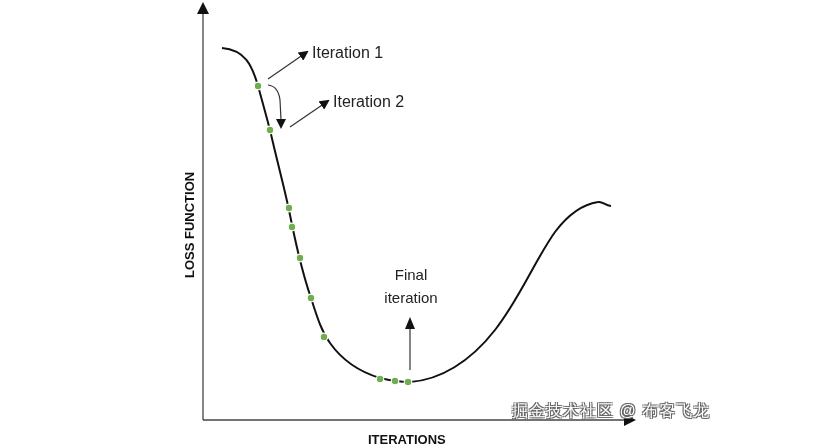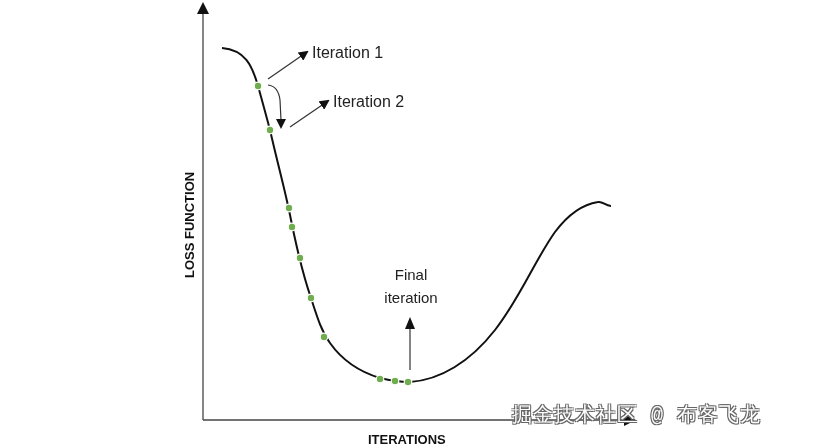--- a/index.html
+++ b/index.html
@@ -1,20 +1,20 @@
 <!DOCTYPE html>
 <html><head>
 <meta charset="utf-8">
 <style>
   html, body { margin: 0; padding: 0; background: #ffffff; }
   body { width: 814px; height: 448px; position: relative; overflow: hidden; font-family: "Liberation Sans", sans-serif; }
   svg { position: absolute; left: 0; top: 0; }
   .lbl { font-family: "Liberation Sans", sans-serif; fill: #222; }
   .axis-title { font-family: "Liberation Sans", sans-serif; font-weight: bold; font-size: 13px; fill: #111; }
-  .watermark { position: absolute; left: 512px; top: 401px; font-family: Liberation Mono, monospace; font-size: 20px; color: #ffffff; letter-spacing: 1px;
+  .watermark { position: absolute; left: 512px; top: 401px; font-family: Liberation Sans, sans-serif; font-size: 16px; color: #ffffff; letter-spacing: 1px;
     text-shadow: -1px -1px 0 #666, 1px -1px 0 #666, -1px 1px 0 #666, 1px 1px 0 #666; }
 </style>
 </head>
 <body>
 
 <svg width="814" height="448" viewBox="0 0 814 448">
   <defs>
     <marker id="ah" markerWidth="10" markerHeight="10" refX="8" refY="5" orient="auto" markerUnits="userSpaceOnUse">
       <path d="M0,0 L10,5 L0,10 z" fill="#111"></path>
     </marker>

